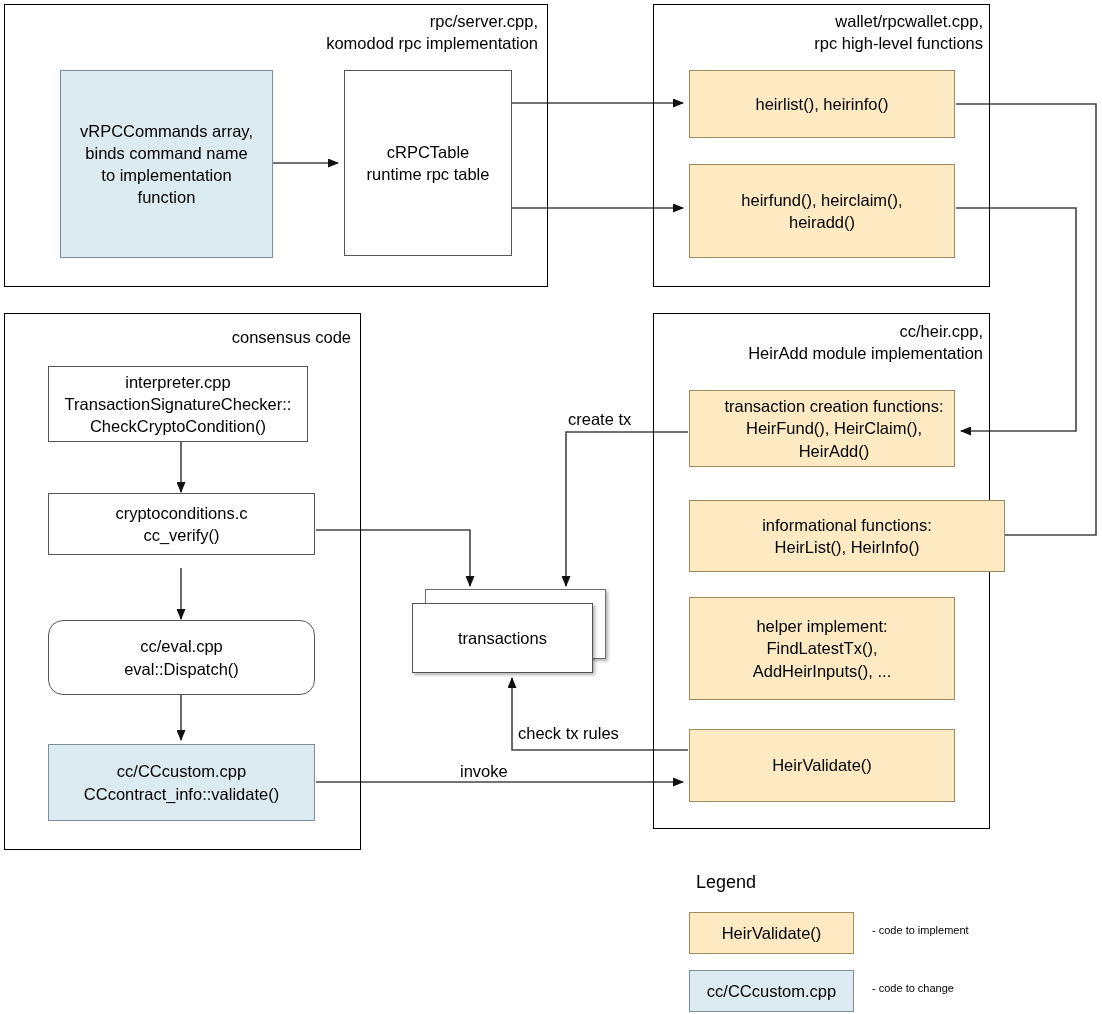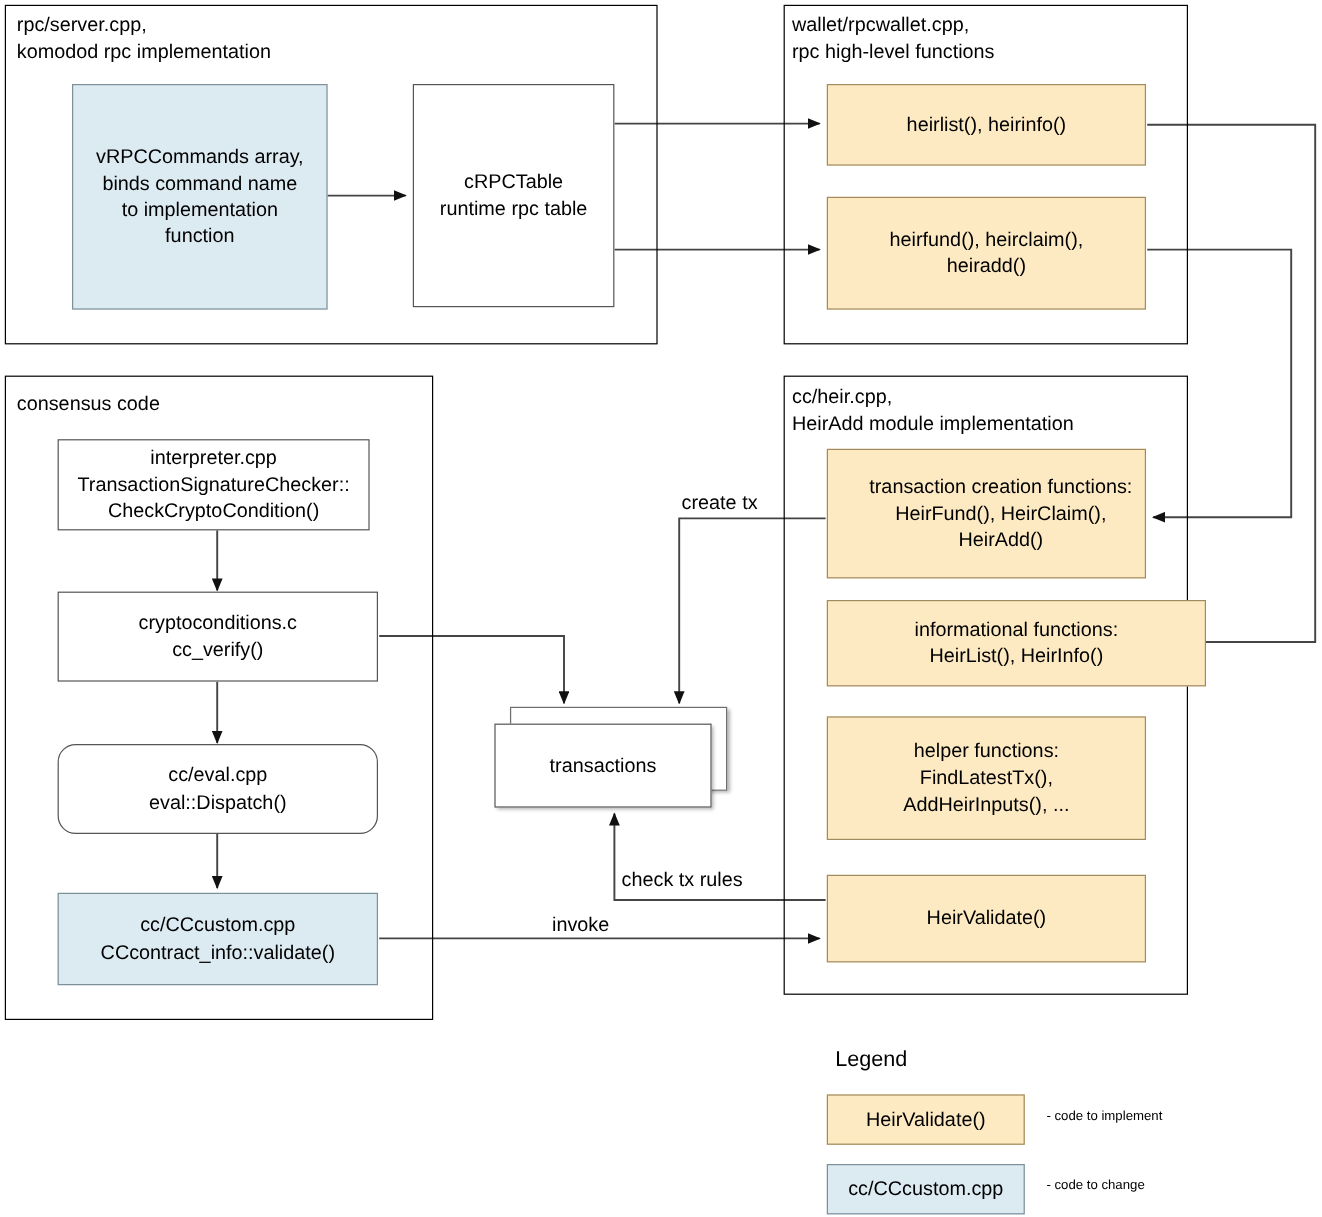--- a/index.html
+++ b/index.html
@@ -27,21 +27,21 @@
     pointer-events: none;
   }
   .container-box {
     position: absolute;
     border: 1.6px solid #000000;
     background: transparent;
     box-sizing: border-box;
   }
   .container-title {
     position: absolute;
-    text-align: left;
+    text-align: right;
     font-size: 16.5px;
     line-height: 1.34;
     color: #000000;
     white-space: pre-line;
   }
   .node {
     position: absolute;
     box-sizing: border-box;
     display: flex;
     align-items: center;
@@ -169,41 +169,41 @@
   <div class="node yellow" style="left:689px; top:164px; width:266px; height:94px;">heirfund(), heirclaim(),
 heiradd()</div>
 
   <div class="container-box" style="left:4px; top:313px; width:357px; height:537px;"></div>
   <div class="container-title" style="left:14px; top:326px; width:337px;">consensus code</div>
 
   <div class="node plain" style="left:48px; top:366px; width:260px; height:76px;">interpreter.cpp
 TransactionSignatureChecker::
 CheckCryptoCondition()</div>
 
-  <div class="node plain" style="left:48px; top:493px; width:267px; height:75px;">cryptoconditions.c
+  <div class="node plain" style="left:48px; top:493px; width:267px; height:62px;">cryptoconditions.c
 cc_verify()</div>
 
   <div class="node plain" style="left:48px; top:620px; width:267px; height:75px;border-radius:15px;">cc/eval.cpp
 eval::Dispatch()</div>
 
   <div class="node blue" style="left:48px; top:744px; width:267px; height:77px;">cc/CCcustom.cpp
 CCcontract_info::validate()</div>
 
   <div class="container-box" style="left:653px; top:313px; width:337px; height:516px;"></div>
   <div class="container-title" style="left:660px; top:320px; width:323px;">cc/heir.cpp,
 HeirAdd module implementation</div>
 
-  <div class="node yellow" style="left:689px; top:374px; width:266px; height:108px;padding-left:24px;">transaction creation functions:
+  <div class="node yellow" style="left:689px; top:390px; width:266px; height:77px;padding-left:24px;">transaction creation functions:
 HeirFund(), HeirClaim(),
 HeirAdd()</div>
 
   <div class="node yellow" style="left:689px; top:500px; width:316px; height:72px;">informational functions:
 HeirList(), HeirInfo()</div>
 
-  <div class="node yellow" style="left:689px; top:597px; width:266px; height:103px;">helper functions:
+  <div class="node yellow" style="left:689px; top:597px; width:266px; height:103px;">helper implement:
 FindLatestTx(),
 AddHeirInputs(), ...</div>
 
   <div class="node yellow" style="left:689px; top:729px; width:266px; height:73px;">HeirValidate()</div>
 
   <div class="stack-back" style="left:425px; top:589px; width:181px; height:70px;"></div>
   <div class="stack-front" style="left:412px; top:603px; width:181px; height:70px;">transactions</div>
 
   <div class="edge-label" style="left:568px; top:408px;">create tx</div>
 

